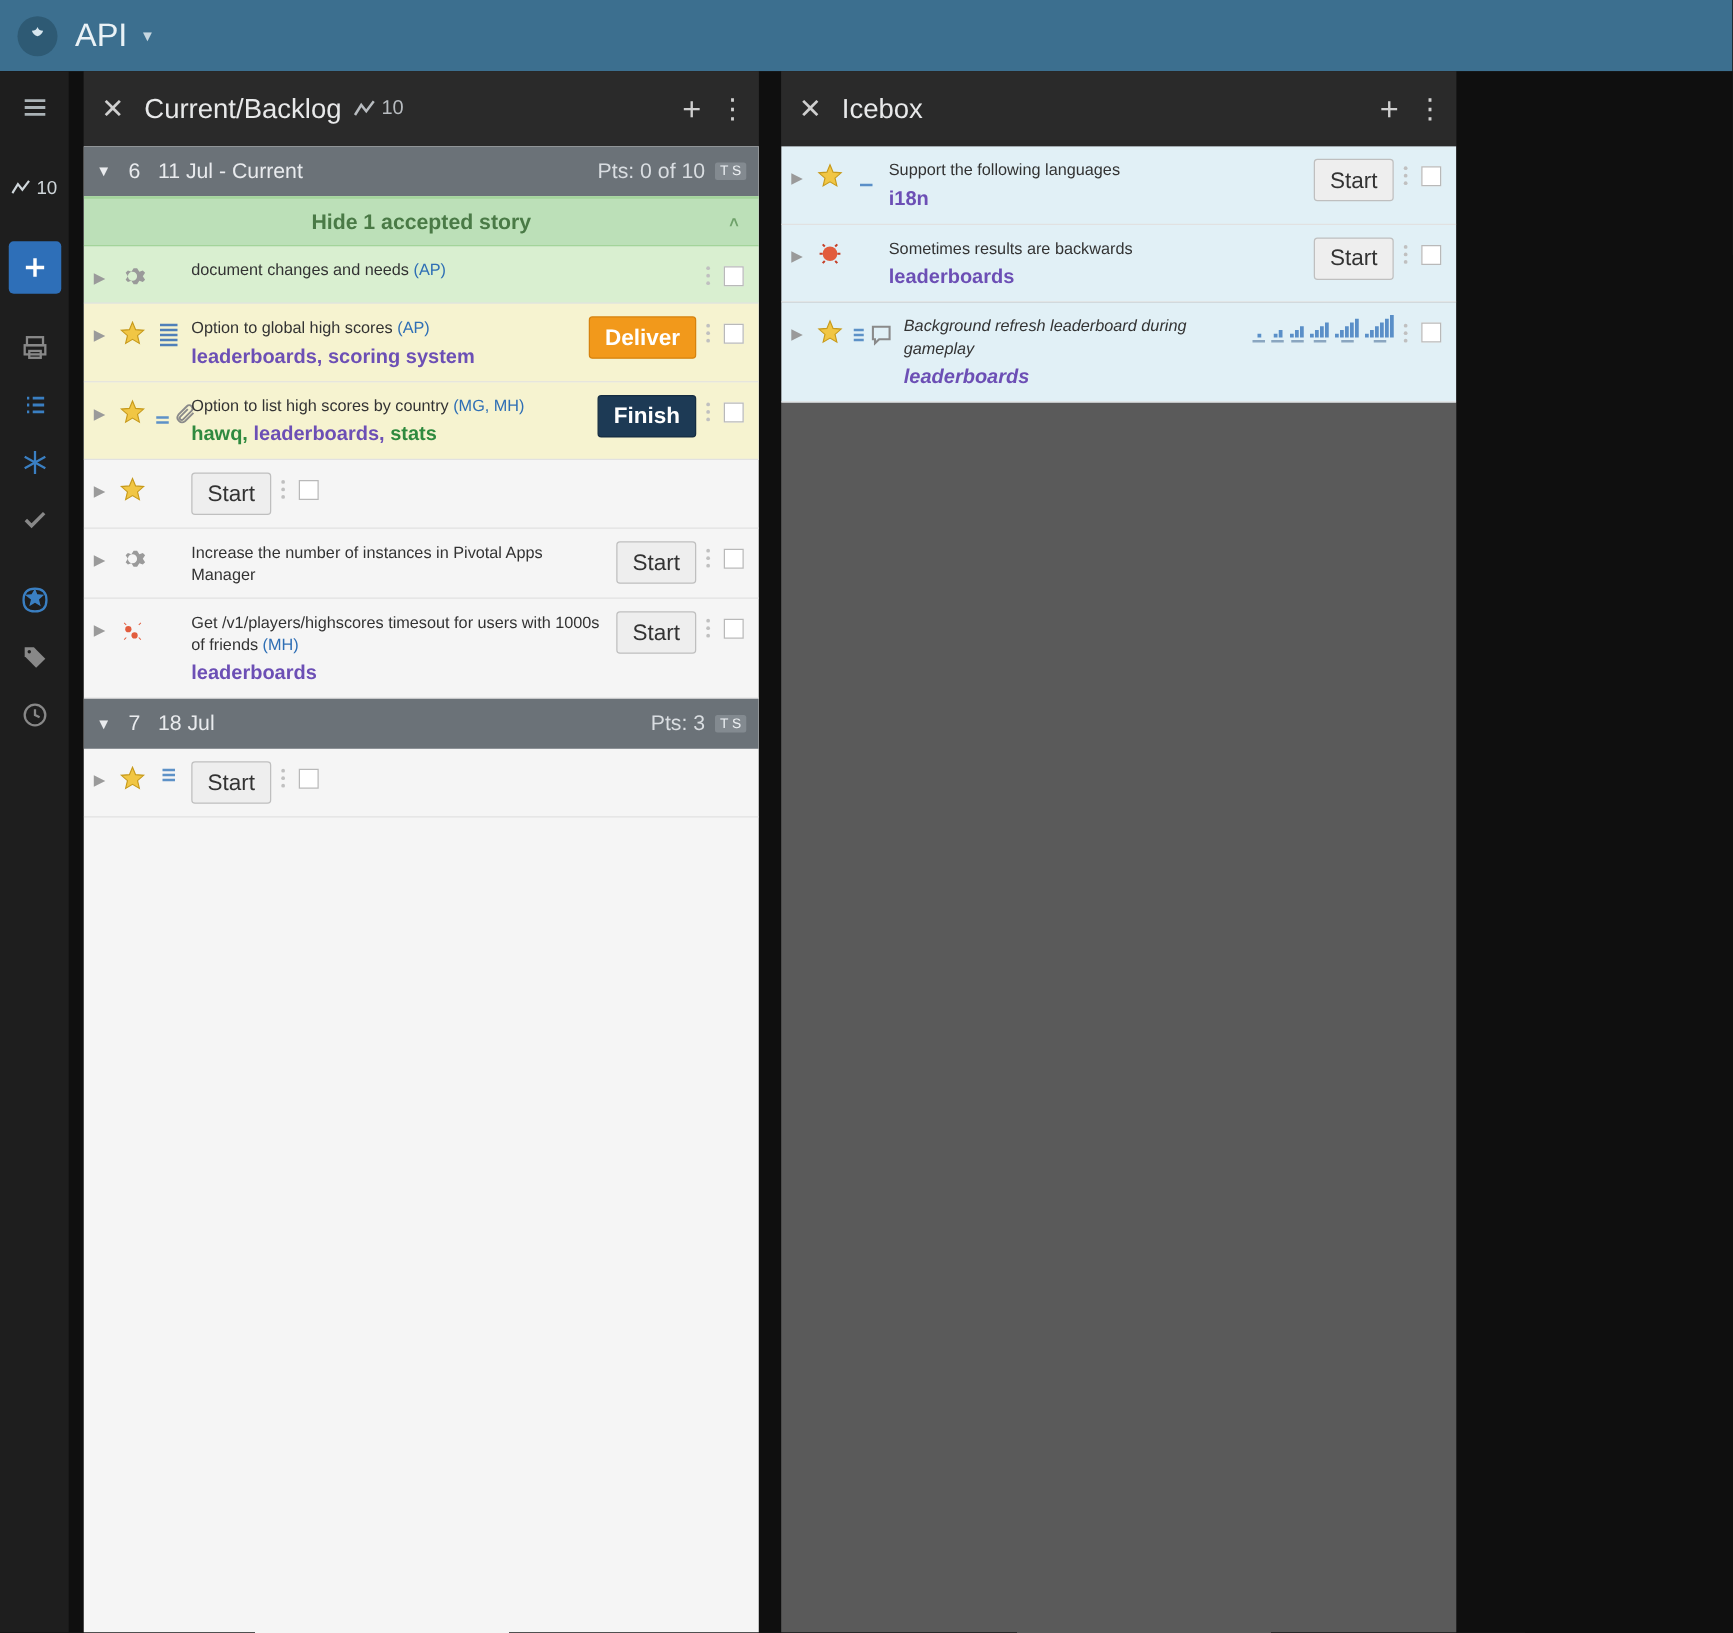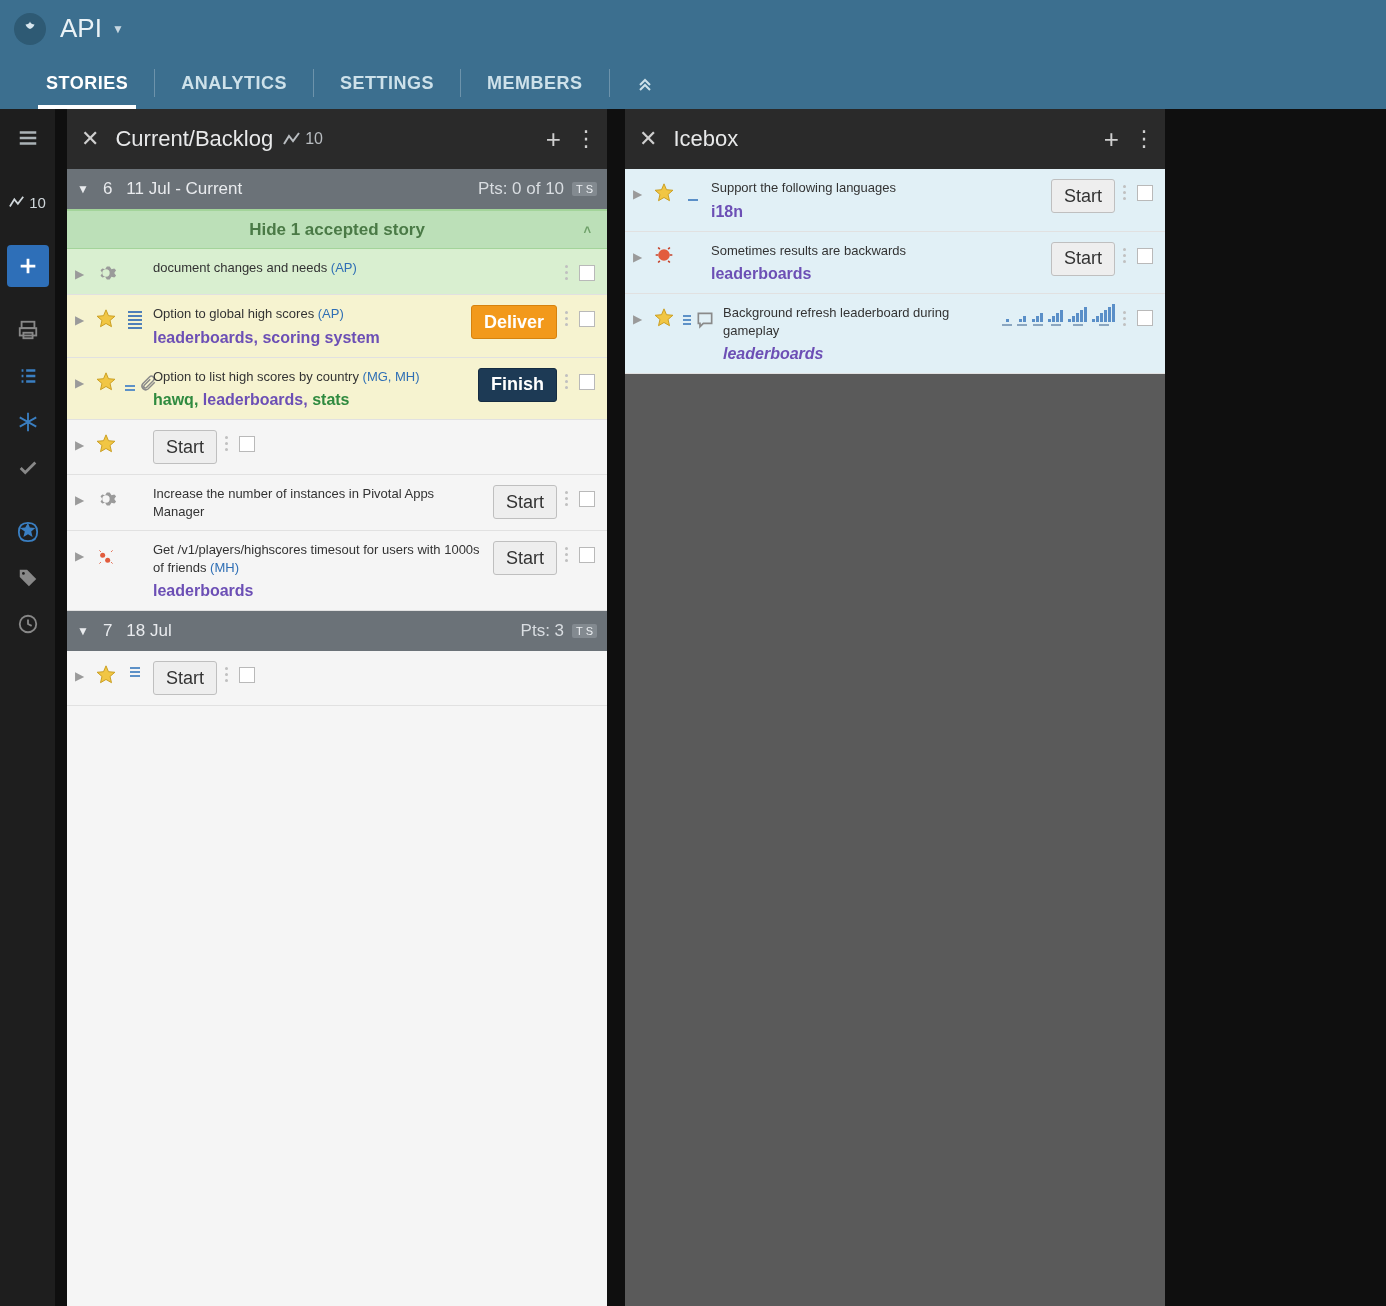--- a/index.html
+++ b/index.html
@@ -48,21 +48,21 @@
 .story.accepted { background:#d9efd0; }
 .story.started { background:#f6f3d0; }
 .story .arrow { color:#9a9a9a; font-size:12px; margin-top:8px; width:12px; cursor:pointer; }
 .story .type-icon { width:22px; display:flex; justify-content:center; margin-top:3px; }
 .story .estimate-col { width:20px; display:flex; flex-direction:column; align-items:center; margin-top:6px; gap:2px; }
 .est-lines { display:flex; flex-direction:column; gap:2px; }
 .est-lines span { width:14px; height:2px; background:#4f7fb8; display:block; }
 .est-lines.few span { background:#5d91c7; }
 .story .content { flex:1; }
 .story-title { font-size:13px; line-height:1.35; color:#333; }
-.story-title.italic { }
+.story-title.italic { font-style:italic; }
 .owners { color:#2f6fb5; }
 .story-labels { margin-top:6px; font-size:16px; font-weight:600; }
 .lbl-purple { color:#6c4fb5; }
 .lbl-green { color:#2f8a3f; }
 .story .actions { display:flex; align-items:flex-start; gap:8px; }
 .btn { border:1px solid #bfbfbf; background:#eee; padding:4px 12px; font-size:18px; border-radius:3px; cursor:pointer; height:34px; display:flex; align-items:center; }
 .btn.deliver { background:#f2991b; border-color:#d6820e; color:#fff; font-weight:600;text-align:center; }
 .btn.finish { background:#1d3a55; border-color:#152c41; color:#fff; font-weight:600; }
 .drag-handle { width:6px; display:flex; flex-direction:column; gap:3px; margin-top:6px; }
 .drag-handle span { width:3px; height:3px; background:#c0c0c0; border-radius:50%; }
@@ -88,36 +88,20 @@
   <div class="top-header">
     <div class="logo-circle">
       <svg viewBox="0 0 24 24">
           <path d="M12 2c1 3 3 4 6 4-1 3-3 5-6 6-3-1-5-3-6-6 3 0 5-1 6-4z"></path>
         </svg>
     </div>
     <span class="project-name">API</span>
     <span class="dropdown-caret">▼</span>
   </div>
 
-  <div class="tabs-bar">
-    <div class="tab active">STORIES</div>
-    <div class="tab-sep"></div>
-    <div class="tab">ANALYTICS</div>
-    <div class="tab-sep"></div>
-    <div class="tab">SETTINGS</div>
-    <div class="tab-sep"></div>
-    <div class="tab">MEMBERS</div>
-    <div class="tab-sep"></div>
-    <div class="tab tab-icon">
-      <svg width="18" height="16" viewBox="0 0 18 16" fill="none" stroke="#cde1ea" stroke-width="2">
-          <path d="M4 10l5-5 5 5"></path>
-          <path d="M4 15l5-5 5 5"></path>
-        </svg>
-    </div>
-  </div>
 
   <div class="workspace">
     <div class="side-rail">
       <div class="rail-item">
         <svg viewBox="0 0 24 24" fill="none" stroke="#aab2b6" stroke-width="2.5">
             <path d="M3 6h18M3 12h18M3 18h18"></path>
           </svg>
       </div>
       <div class="rail-sep"></div>
       <div class="rail-item rail-velocity">

